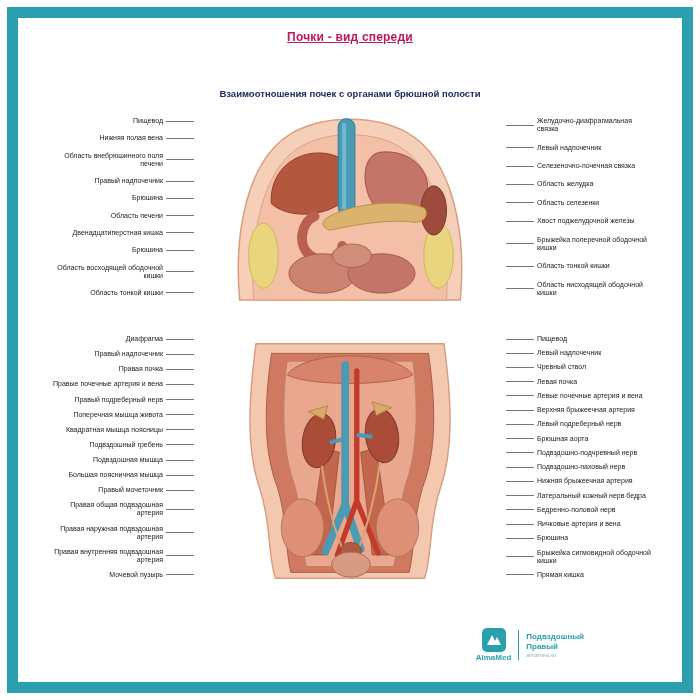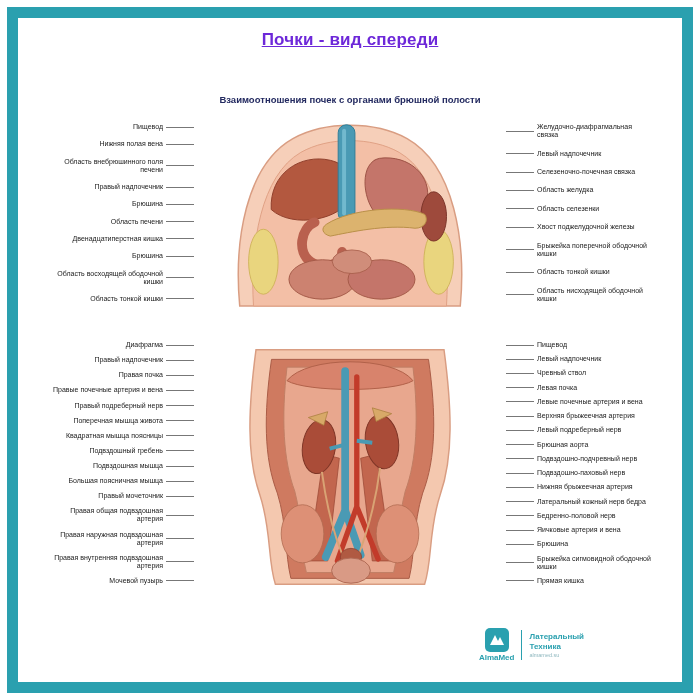--- a/index.html
+++ b/index.html
@@ -1,22 +1,22 @@
 <!DOCTYPE html>
 <html><head>
 <meta charset="utf-8">
 <style>
   * { margin:0; padding:0; box-sizing:border-box; }
   html,body { width:700px; height:700px; }
   body { background:#ffffff; font-family:"Liberation Sans","DejaVu Sans",sans-serif; }
   .poster { position:relative; width:700px; height:700px; background:#fff; overflow:hidden; }
   .frame { position:absolute; inset:7px; border:11px solid #2aa0af; background:#fff; }
 
-  .title { margin-top:12px; text-align:center; font-size:17px; font-weight:bold;
-           color:#6d28d9; text-decoration:underline; letter-spacing:.2px; }
+  .title { margin-top:12px; text-align:center; font-size:12px; font-weight:bold;
+           color:#be185d; text-decoration:underline; letter-spacing:.2px; }
   .caption { margin-top:44px; text-align:center; font-size:9.5px; font-weight:bold; color:#232a60; }
 
   .figure { display:flex; align-items:stretch; }
   .fig1 { height:198px; margin-top:8px; }
   .fig2 { height:256px; margin-top:26px; }
   .labels { width:176px; display:flex; flex-direction:column; justify-content:space-between; }
   .fig1 .labels { padding:10px 0 8px; }
   .fig2 .labels { padding:4px 0 8px; }
   .art { flex:1; display:flex; justify-content:center; align-items:center; }
   .fig1 .art svg { width:238px; height:192px; }
@@ -311,20 +311,20 @@
         <span class="logo-icon">
           <svg viewBox="0 0 24 24">
               <rect width="24" height="24" rx="5" fill="#2aa0af"></rect>
               <path d="M5 17 L10 7 L13 13 L15 9 L19 17 Z" fill="#ffffff"></path>
             </svg>
         </span>
         <span class="logo-brand">AlmaMed</span>
       </div>
       <div class="logo-divider"></div>
       <div class="logo-right">
-        <span class="tagline">Латеральный</span>
-        <span class="tagline">Техника</span>
+        <span class="tagline">Подвздошный</span>
+        <span class="tagline">Правый</span>
         <span class="logo-url">almamed.su</span>
       </div>
     </div>
 
   </div>
 </div>
 
 </body></html>

